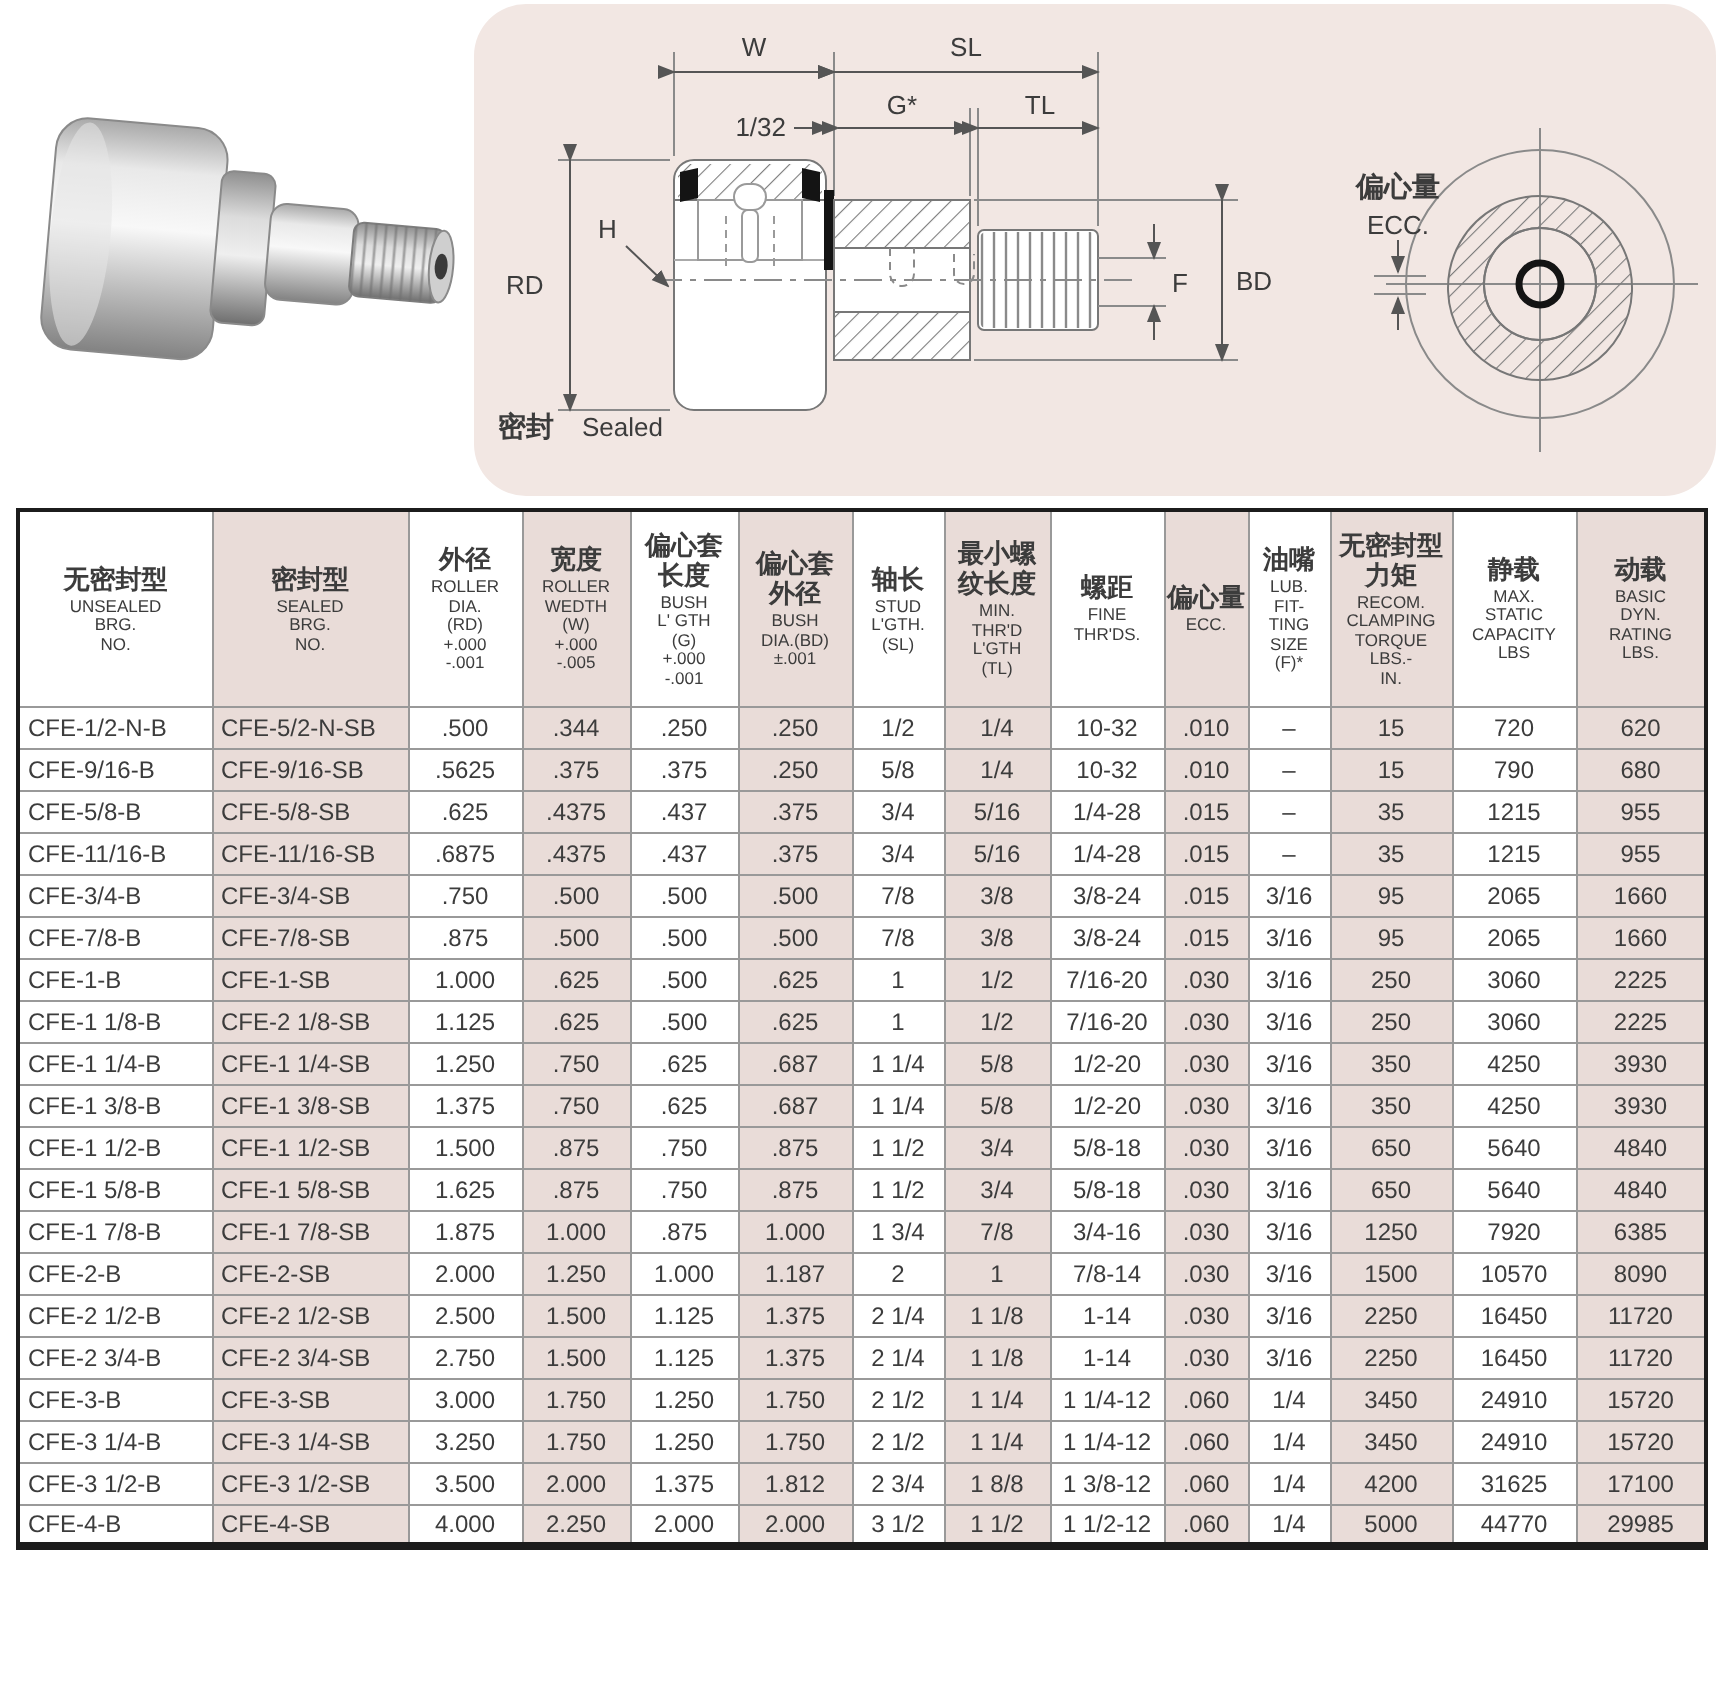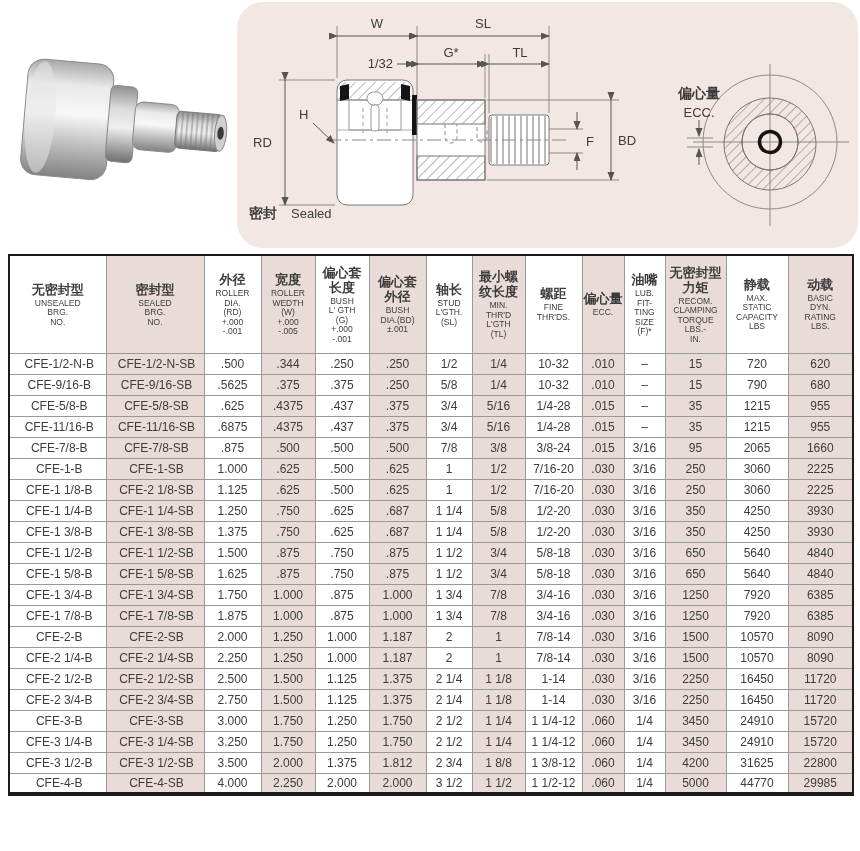--- a/index.html
+++ b/index.html
@@ -30,21 +30,21 @@
     width: 844px;
     border-collapse: collapse;
     table-layout: fixed;
     border: 2px solid #1c1c1c;
     border-bottom-width: 4px;
   }
   th, td { border: 1px solid #999; text-align: center; }
   th { height: 98px; vertical-align: middle; background: #fff; padding: 1px; }
   td { height: 21px; font-size: 12px; background: #fff; padding: 0 1px; white-space: nowrap; }
   th.shade, td.shade { background: #e9dcd8; }
-  td.name-col { text-align: center; padding-left: 4px; }
+  td.name-col { text-align: left; padding-left: 4px; }
   .cn { font-size: 13px; font-weight: bold; line-height: 15px; white-space: pre-line; }
   .en { font-size: 8.5px; line-height: 9.5px; white-space: pre-line; margin-top: 2px; font-weight: normal; }
   col.c1 { width: 97px; } col.c2 { width: 98px; }
   col.c3 { width: 57px; } col.c4 { width: 54px; }
   col.c5 { width: 54px; } col.c6 { width: 57px; }
   col.c7 { width: 46px; } col.c8 { width: 53px; }
   col.c9 { width: 57px; } col.c10 { width: 42px; }
   col.c11 { width: 41px; } col.c12 { width: 61px; }
   col.c13 { width: 62px; } col.c14 { width: 65px; }
 </style>
@@ -306,21 +306,21 @@
             <div class="en">BASIC
 DYN.
 RATING
 LBS.</div>
           </th>
         </tr>
     </thead>
     <tbody>
         <tr>
           <td class="name-col">CFE-1/2-N-B</td>
-          <td class="shade name-col">CFE-1/2-N-SB</td>
+          <td class="shade name-col">CFE-5/2-N-SB</td>
           <td>.500</td>
           <td class="shade">.344</td>
           <td>.250</td>
           <td class="shade">.250</td>
           <td>1/2</td>
           <td class="shade">1/4</td>
           <td>10-32</td>
           <td class="shade">.010</td>
           <td>–</td>
           <td class="shade">15</td>
@@ -369,20 +369,36 @@
           <td>3/4</td>
           <td class="shade">5/16</td>
           <td>1/4-28</td>
           <td class="shade">.015</td>
           <td>–</td>
           <td class="shade">35</td>
           <td>1215</td>
           <td class="shade">955</td>
         </tr>
         <tr>
+          <td class="name-col">CFE-3/4-B</td>
+          <td class="shade name-col">CFE-3/4-SB</td>
+          <td>.750</td>
+          <td class="shade">.500</td>
+          <td>.500</td>
+          <td class="shade">.500</td>
+          <td>7/8</td>
+          <td class="shade">3/8</td>
+          <td>3/8-24</td>
+          <td class="shade">.015</td>
+          <td>3/16</td>
+          <td class="shade">95</td>
+          <td>2065</td>
+          <td class="shade">1660</td>
+        </tr>
+        <tr>
           <td class="name-col">CFE-7/8-B</td>
           <td class="shade name-col">CFE-7/8-SB</td>
           <td>.875</td>
           <td class="shade">.500</td>
           <td>.500</td>
           <td class="shade">.500</td>
           <td>7/8</td>
           <td class="shade">3/8</td>
           <td>3/8-24</td>
           <td class="shade">.015</td>
@@ -481,71 +497,39 @@
           <td>1 1/2</td>
           <td class="shade">3/4</td>
           <td>5/8-18</td>
           <td class="shade">.030</td>
           <td>3/16</td>
           <td class="shade">650</td>
           <td>5640</td>
           <td class="shade">4840</td>
         </tr>
         <tr>
-          <td class="name-col">CFE-1 3/4-B</td>
-          <td class="shade name-col">CFE-1 3/4-SB</td>
-          <td>1.750</td>
-          <td class="shade">1.000</td>
-          <td>.875</td>
-          <td class="shade">1.000</td>
-          <td>1 3/4</td>
-          <td class="shade">7/8</td>
-          <td>3/4-16</td>
-          <td class="shade">.030</td>
-          <td>3/16</td>
-          <td class="shade">1250</td>
-          <td>7920</td>
-          <td class="shade">6385</td>
-        </tr>
-        <tr>
           <td class="name-col">CFE-1 7/8-B</td>
           <td class="shade name-col">CFE-1 7/8-SB</td>
           <td>1.875</td>
           <td class="shade">1.000</td>
           <td>.875</td>
           <td class="shade">1.000</td>
           <td>1 3/4</td>
           <td class="shade">7/8</td>
           <td>3/4-16</td>
           <td class="shade">.030</td>
           <td>3/16</td>
           <td class="shade">1250</td>
           <td>7920</td>
           <td class="shade">6385</td>
         </tr>
         <tr>
           <td class="name-col">CFE-2-B</td>
           <td class="shade name-col">CFE-2-SB</td>
           <td>2.000</td>
-          <td class="shade">1.250</td>
-          <td>1.000</td>
-          <td class="shade">1.187</td>
-          <td>2</td>
-          <td class="shade">1</td>
-          <td>7/8-14</td>
-          <td class="shade">.030</td>
-          <td>3/16</td>
-          <td class="shade">1500</td>
-          <td>10570</td>
-          <td class="shade">8090</td>
-        </tr>
-        <tr>
-          <td class="name-col">CFE-2 1/4-B</td>
-          <td class="shade name-col">CFE-2 1/4-SB</td>
-          <td>2.250</td>
           <td class="shade">1.250</td>
           <td>1.000</td>
           <td class="shade">1.187</td>
           <td>2</td>
           <td class="shade">1</td>
           <td>7/8-14</td>
           <td class="shade">.030</td>
           <td>3/16</td>
           <td class="shade">1500</td>
           <td>10570</td>
@@ -622,21 +606,21 @@
           <td class="shade">2.000</td>
           <td>1.375</td>
           <td class="shade">1.812</td>
           <td>2 3/4</td>
           <td class="shade">1 8/8</td>
           <td>1 3/8-12</td>
           <td class="shade">.060</td>
           <td>1/4</td>
           <td class="shade">4200</td>
           <td>31625</td>
-          <td class="shade">22800</td>
+          <td class="shade">17100</td>
         </tr>
         <tr>
           <td class="name-col">CFE-4-B</td>
           <td class="shade name-col">CFE-4-SB</td>
           <td>4.000</td>
           <td class="shade">2.250</td>
           <td>2.000</td>
           <td class="shade">2.000</td>
           <td>3 1/2</td>
           <td class="shade">1 1/2</td>

